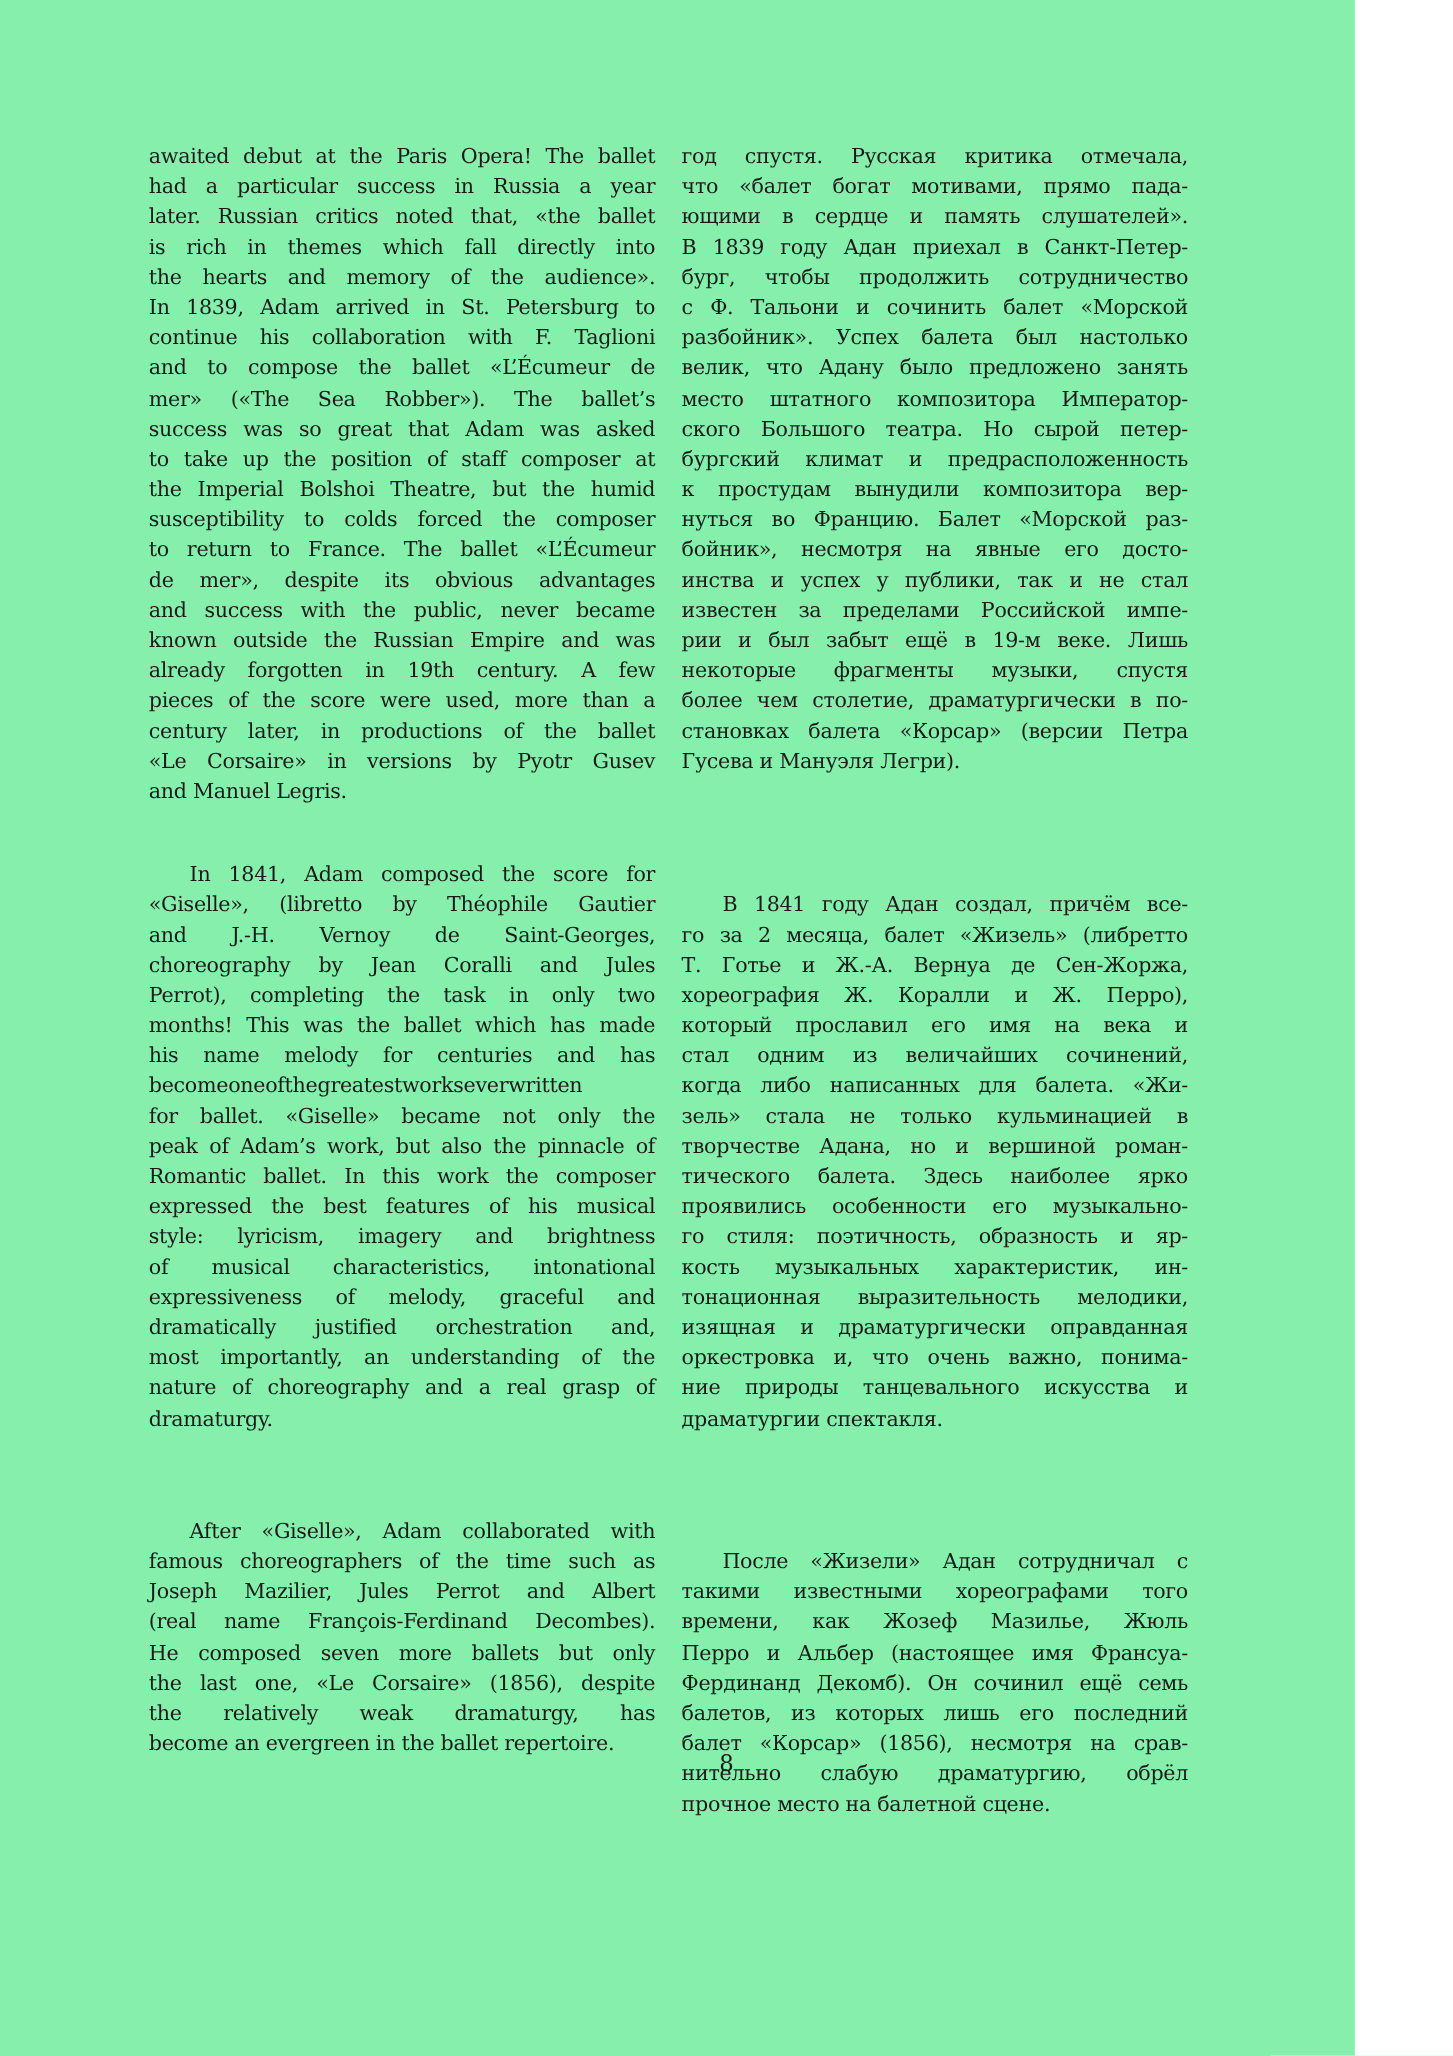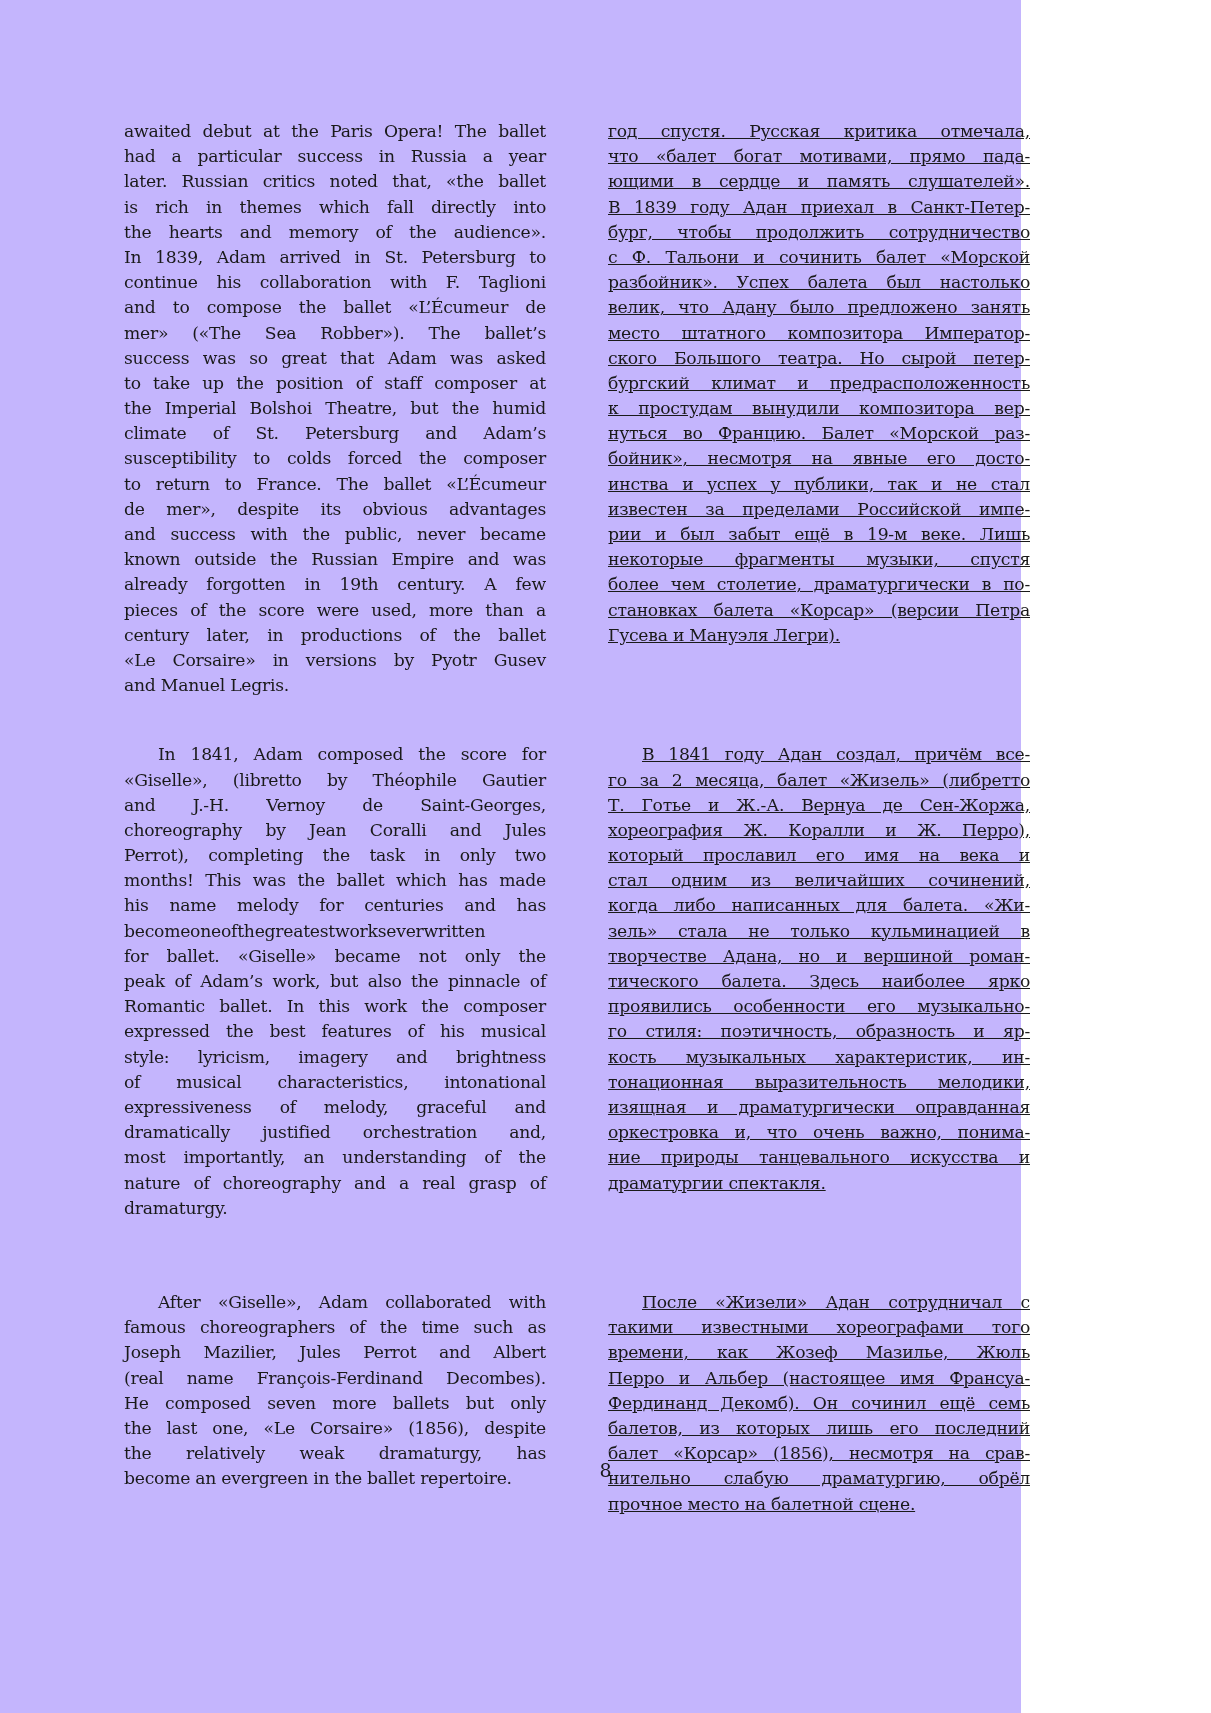--- a/index.html
+++ b/index.html
@@ -11,30 +11,30 @@
       width: 1211px;
       height: 1713px;
       position: relative;
       overflow: hidden;
       font-family: "DejaVu Serif", "Liberation Serif", serif;
       color: #1a1a1a;
     }
     .page {
       position: absolute;
       left: 0; top: 0;
-      width: 1021px; height: 1713px;
-      background: #c4b5fd;
+      width: 1129px; height: 1713px;
+      background: #86efac;
     }
     .column {
       position: absolute;
       top: 119px;
       width: 422px;
     }
     .col-en { left: 124px; }
-    .col-ru { left: 608px; text-decoration: underline; }
+    .col-ru { left: 568px; }
     .line {
       display: block;
       height: 25.2px;
       line-height: 25.2px;
       font-size: 17.2px;
       white-space: nowrap;
       text-align: justify;
       text-align-last: justify;
       letter-spacing: -0.25px;
     }
@@ -69,21 +69,20 @@
         <span class="line">later. Russian critics noted that, «the ballet</span>
         <span class="line">is rich in themes which fall directly into</span>
         <span class="line">the hearts and memory of the audience».</span>
         <span class="line">In 1839, Adam arrived in St. Petersburg to</span>
         <span class="line">continue his collaboration with F. Taglioni</span>
         <span class="line">and to compose the ballet «L’Écumeur de</span>
         <span class="line">mer» («The Sea Robber»).  The ballet’s</span>
         <span class="line">success was so great that Adam was asked</span>
         <span class="line">to take up the position of staff composer at</span>
         <span class="line">the Imperial Bolshoi Theatre, but the humid</span>
-        <span class="line">climate of St. Petersburg and Adam’s</span>
         <span class="line">susceptibility to colds forced the composer</span>
         <span class="line">to return to France.  The ballet «L’Écumeur</span>
         <span class="line">de mer», despite its obvious advantages</span>
         <span class="line">and success with the public, never became</span>
         <span class="line">known outside the Russian Empire and was</span>
         <span class="line">already forgotten in 19th century.  A few</span>
         <span class="line">pieces of the score were used, more than a</span>
         <span class="line">century later, in productions of the ballet</span>
         <span class="line">«Le Corsaire» in versions by Pyotr Gusev</span>
         <span class="line last">and Manuel Legris.</span>

